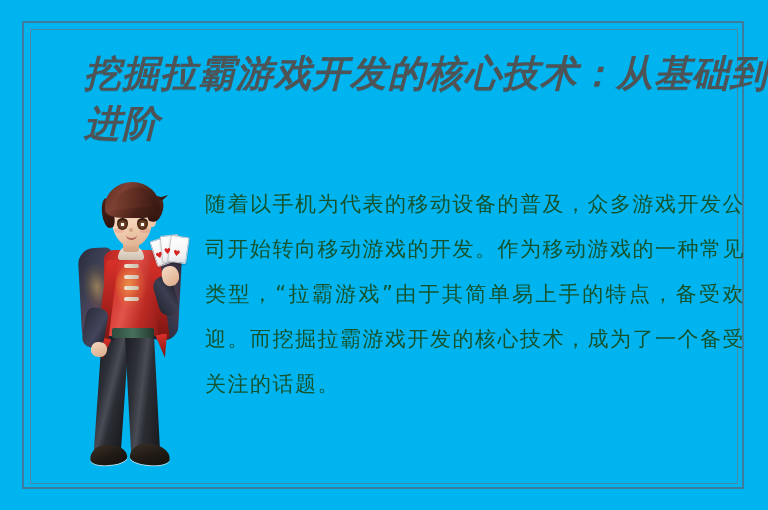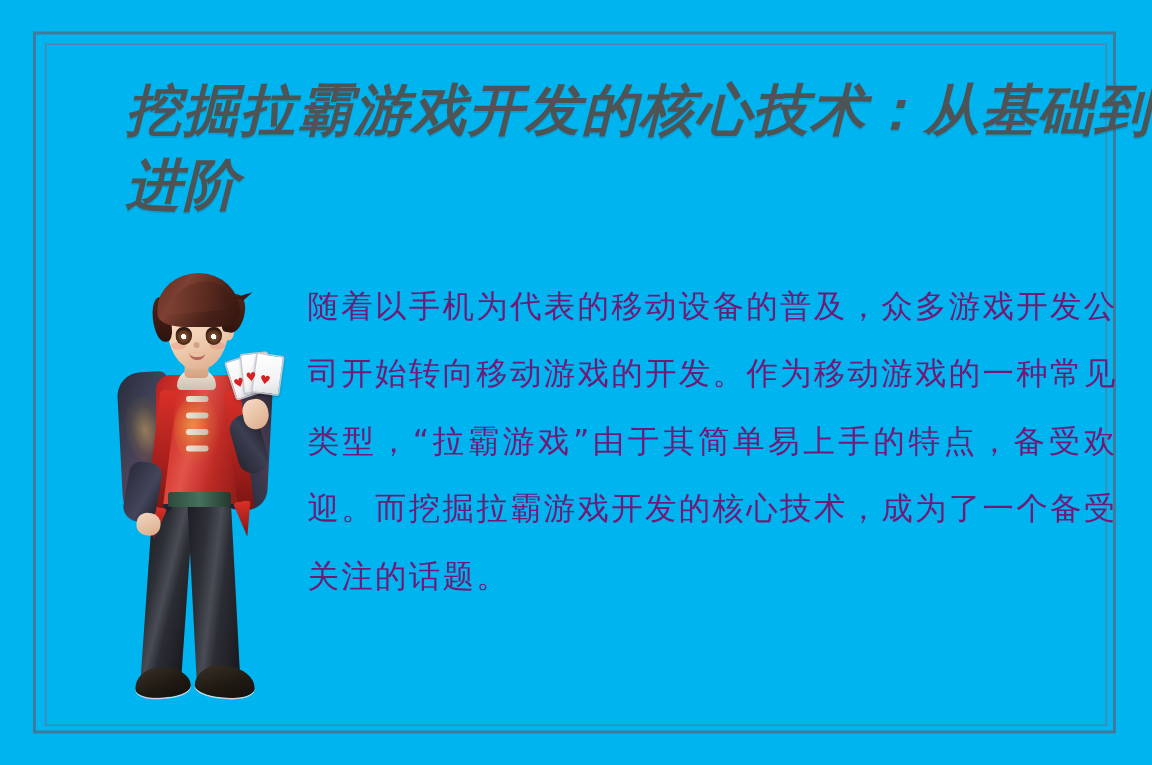--- a/index.html
+++ b/index.html
@@ -63,21 +63,21 @@
 
   
   #body-copy {
     position: absolute;
     left: 205px;
     top: 182px;
     width: 540px;
     font-family: "DejaVu Sans", "Liberation Sans", sans-serif;
     font-size: 21px;
     line-height: 45px;
-    color: #701a75;
+    color: #14532d;
     text-align: justify;
     text-justify: inter-character;
     letter-spacing: 1.5px;
   }
 
   
   #character {
     position: absolute;
     left: 54px;
     top: 168px;

